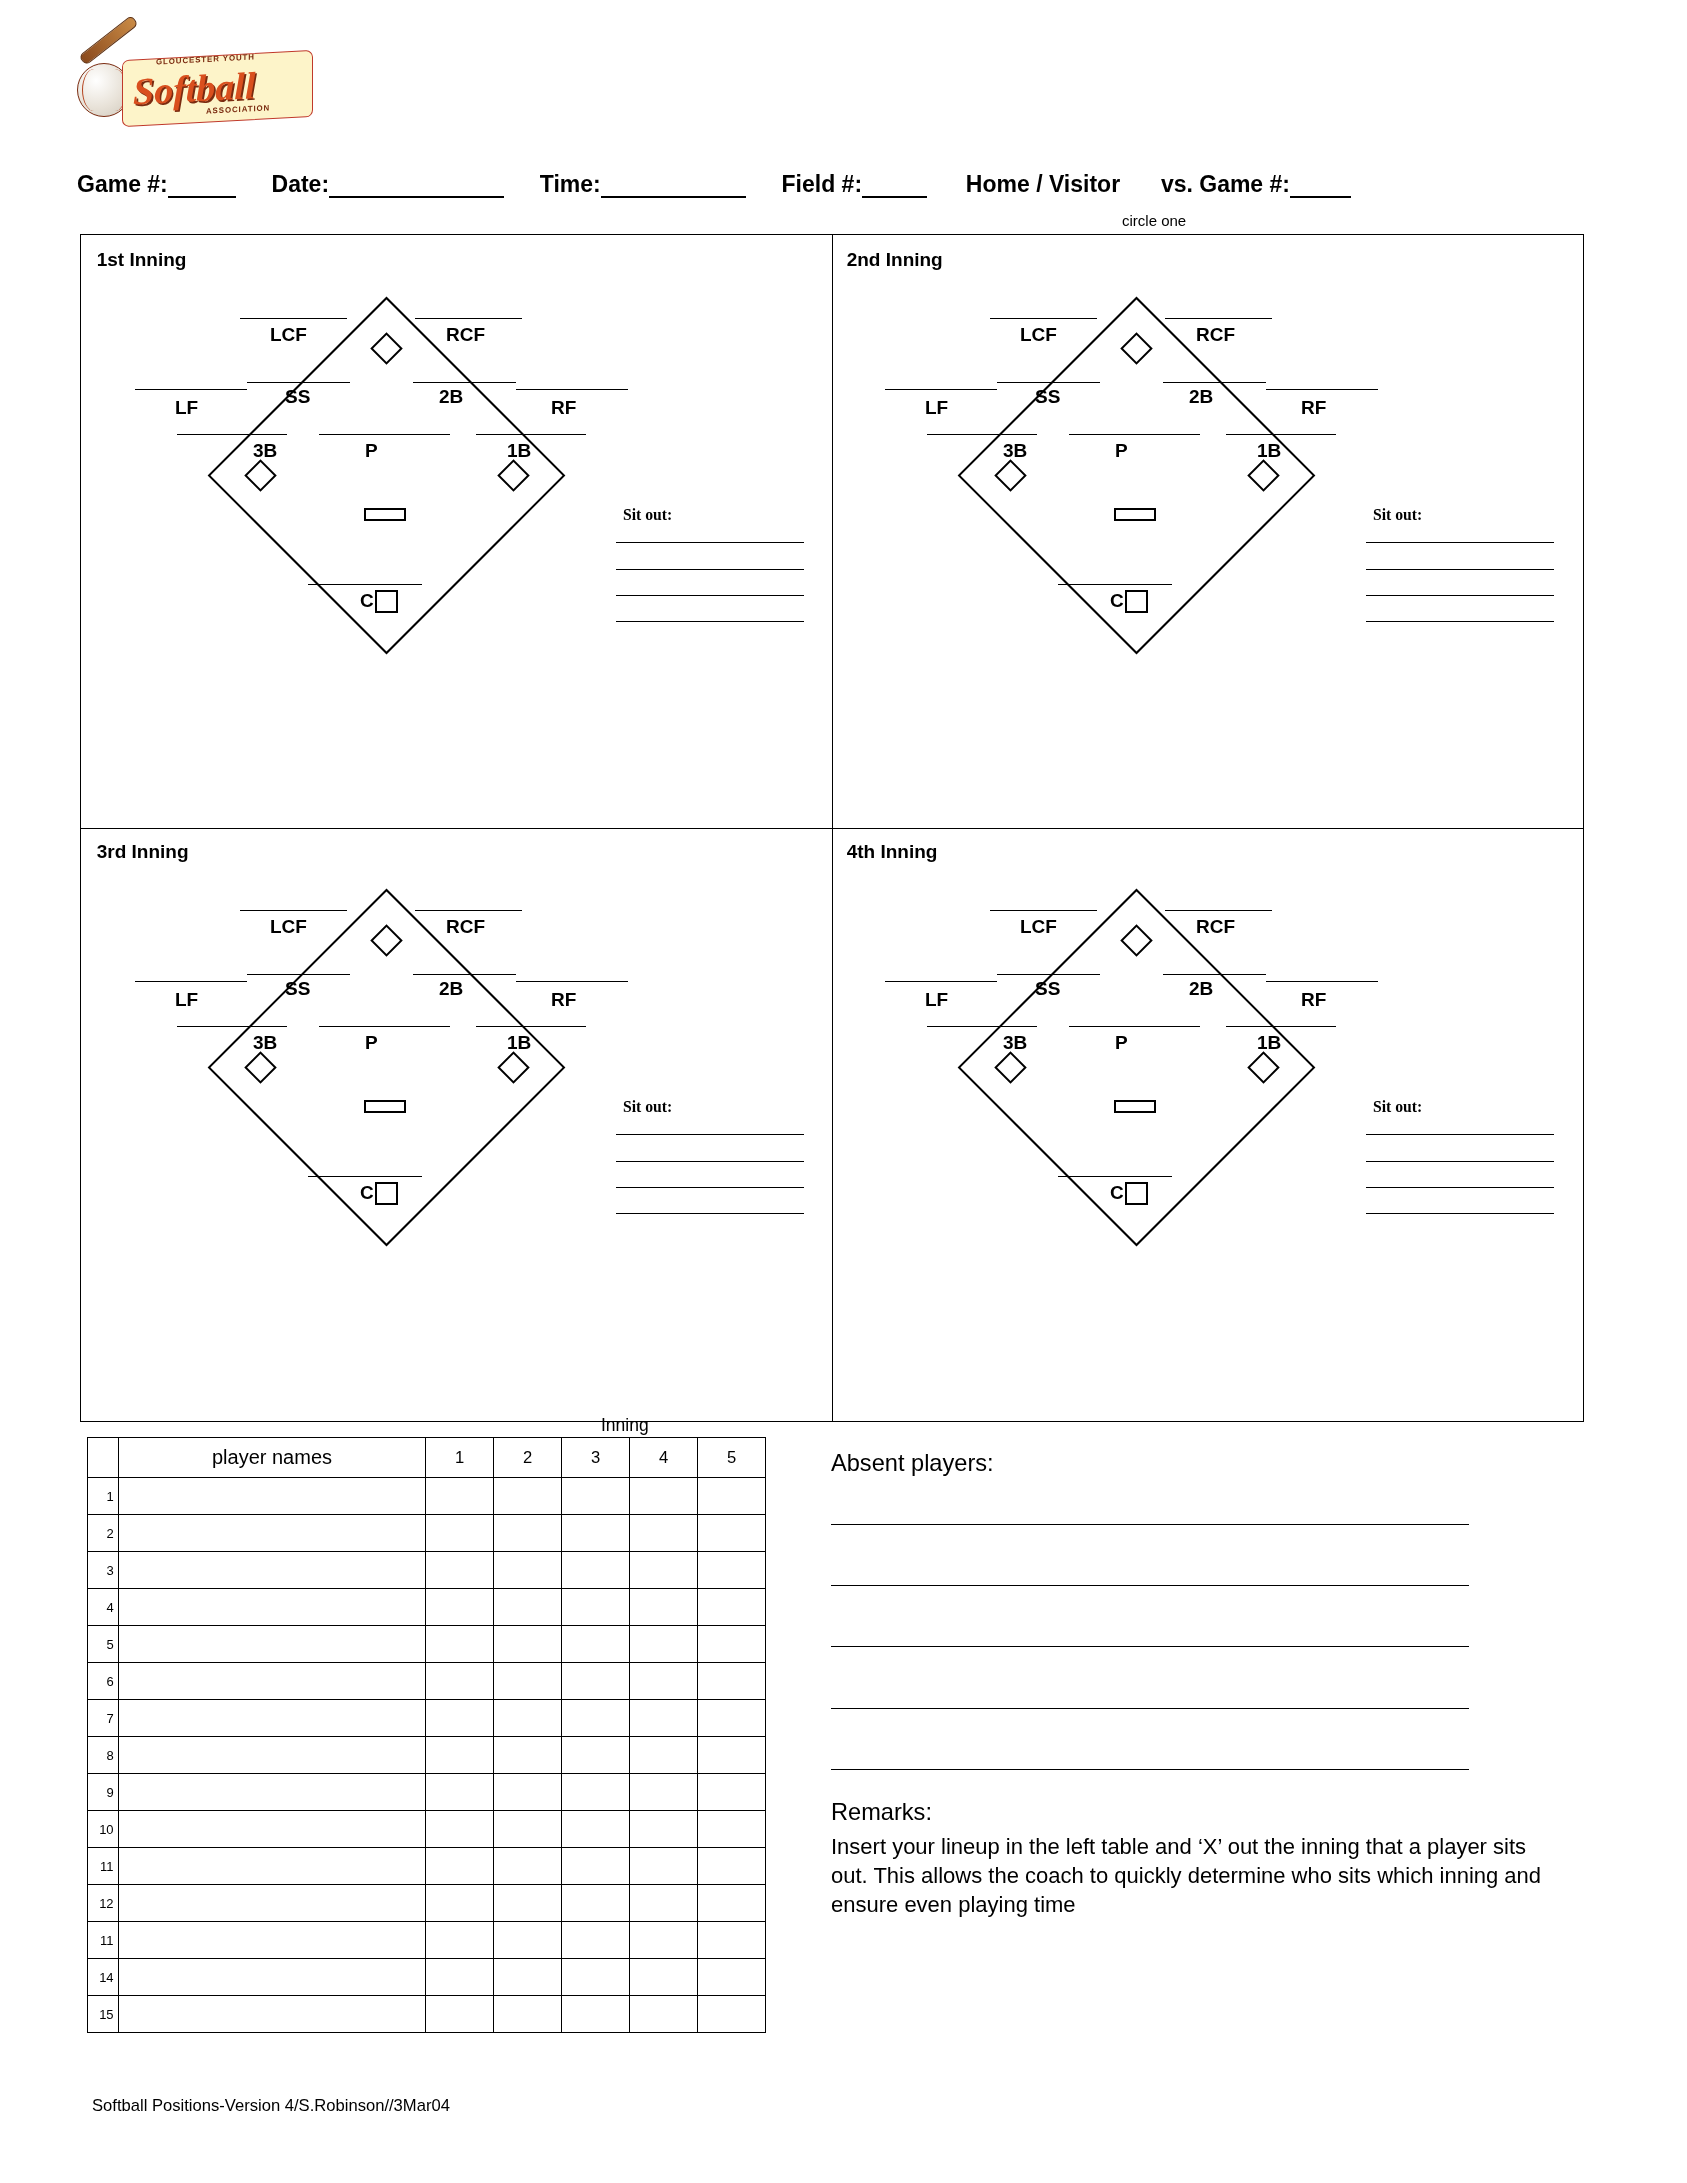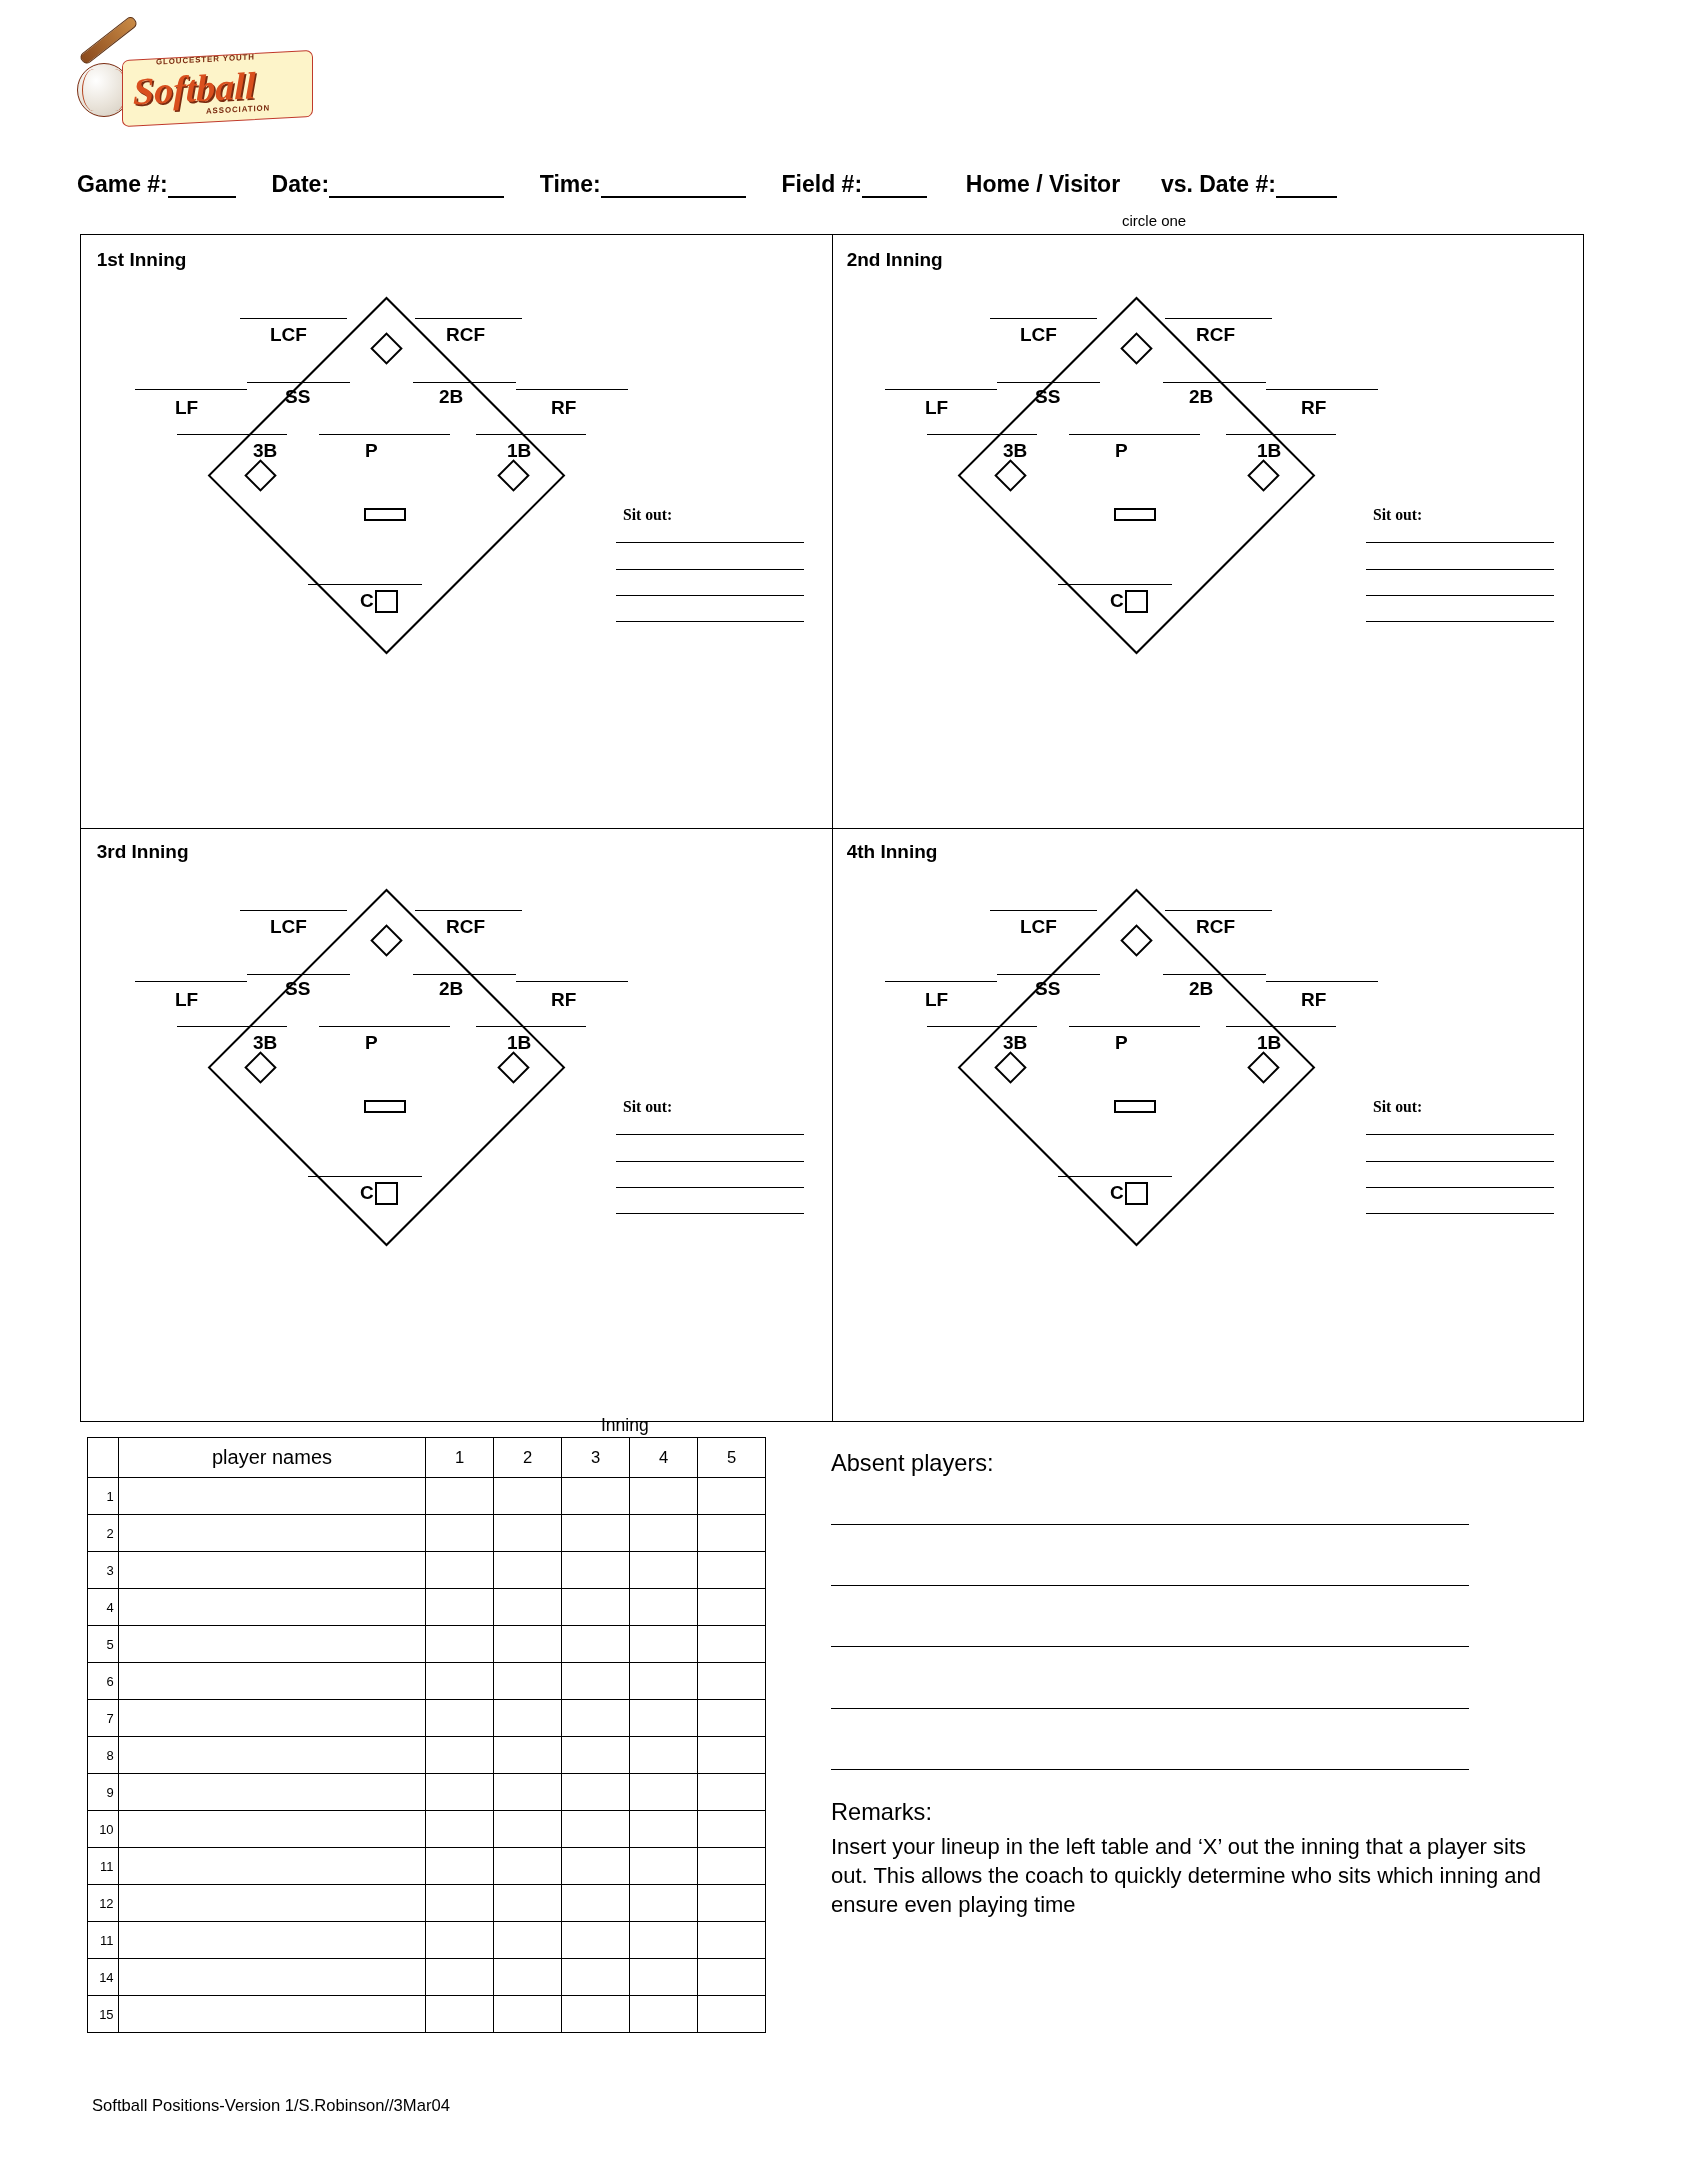--- a/index.html
+++ b/index.html
@@ -316,21 +316,21 @@
     <span class="fld">Game #:</span><span class="blank" style="width:68px"></span>
     <span style="display:inline-block;width:23px"></span>
     <span class="fld">Date:</span><span class="blank" style="width:175px"></span>
     <span style="display:inline-block;width:23px"></span>
     <span class="fld">Time:</span><span class="blank" style="width:145px"></span>
     <span style="display:inline-block;width:23px"></span>
     <span class="fld">Field #:</span><span class="blank" style="width:65px"></span>
     <span style="display:inline-block;width:26px"></span>
     <span class="fld">Home / Visitor</span>
     <span style="display:inline-block;width:28px"></span>
-    <span class="fld">vs. Date #:</span><span class="blank" style="width:61px"></span>
+    <span class="fld">vs. Game #:</span><span class="blank" style="width:61px"></span>
   </div>
   <div class="circle-one">circle one</div>
 
   <div class="grid">
 
     <div class="cell c1">
       <div class="inning-label">1st Inning</div>
       <div class="field">
         <div class="diamond"></div>
         <div class="base second"></div>
@@ -662,16 +662,16 @@
   <div class="absent-title">Absent players:</div>
   <div class="abs-line a1"></div>
   <div class="abs-line a2"></div>
   <div class="abs-line a3"></div>
   <div class="abs-line a4"></div>
   <div class="abs-line a5"></div>
 
   <div class="remarks-title">Remarks:</div>
   <div class="remarks-body">Insert your lineup in the left table and ‘X’ out the inning that a player sits out.  This allows the coach to quickly determine who sits which inning and ensure even playing time</div>
 
-  <div class="footer">Softball Positions-Version 1/S.Robinson//3Mar04</div>
+  <div class="footer">Softball Positions-Version 4/S.Robinson//3Mar04</div>
 
 </div>
 
 
 </body></html>

